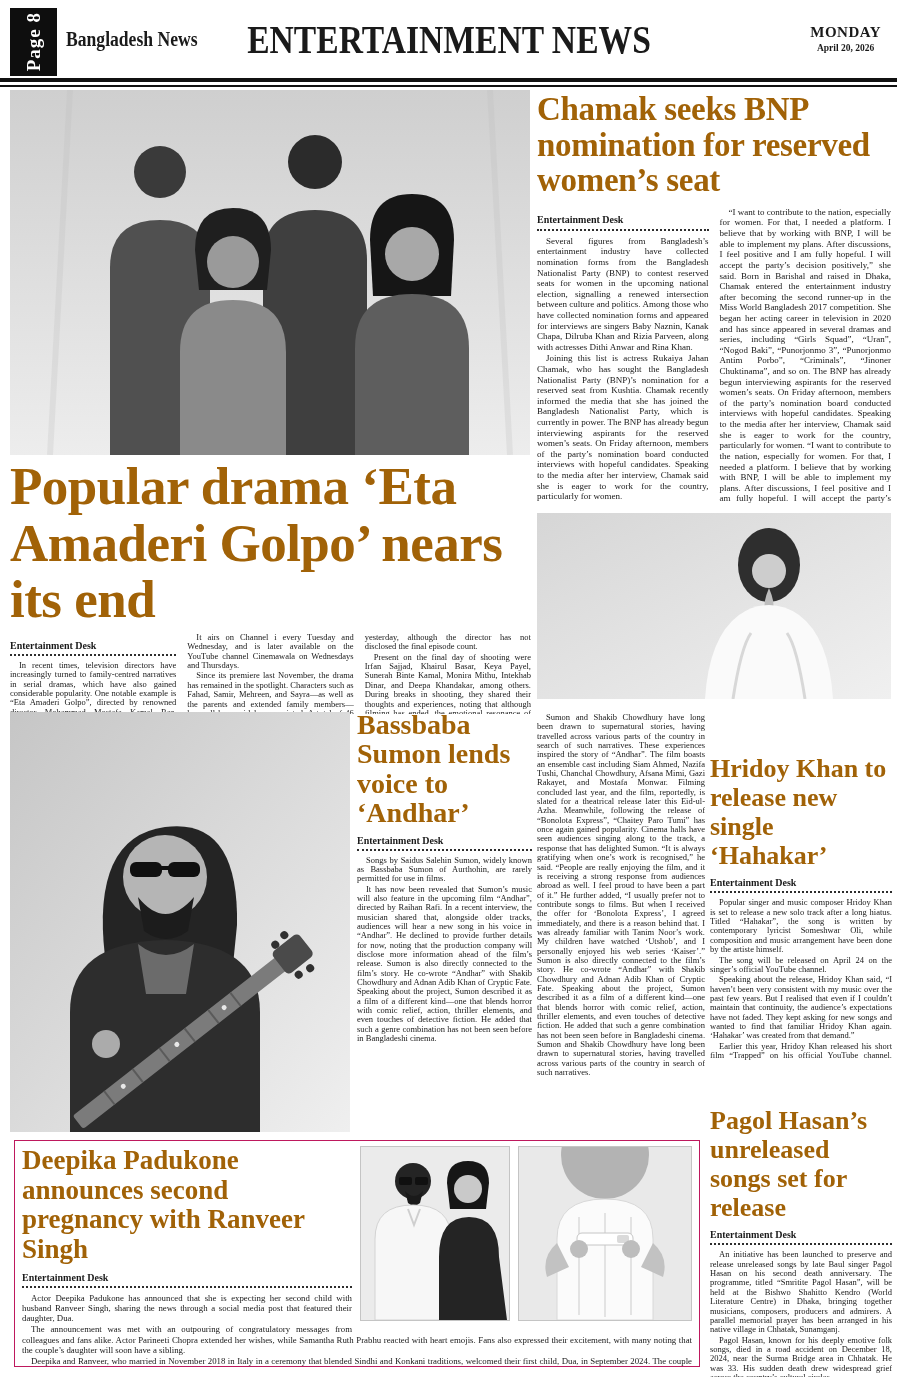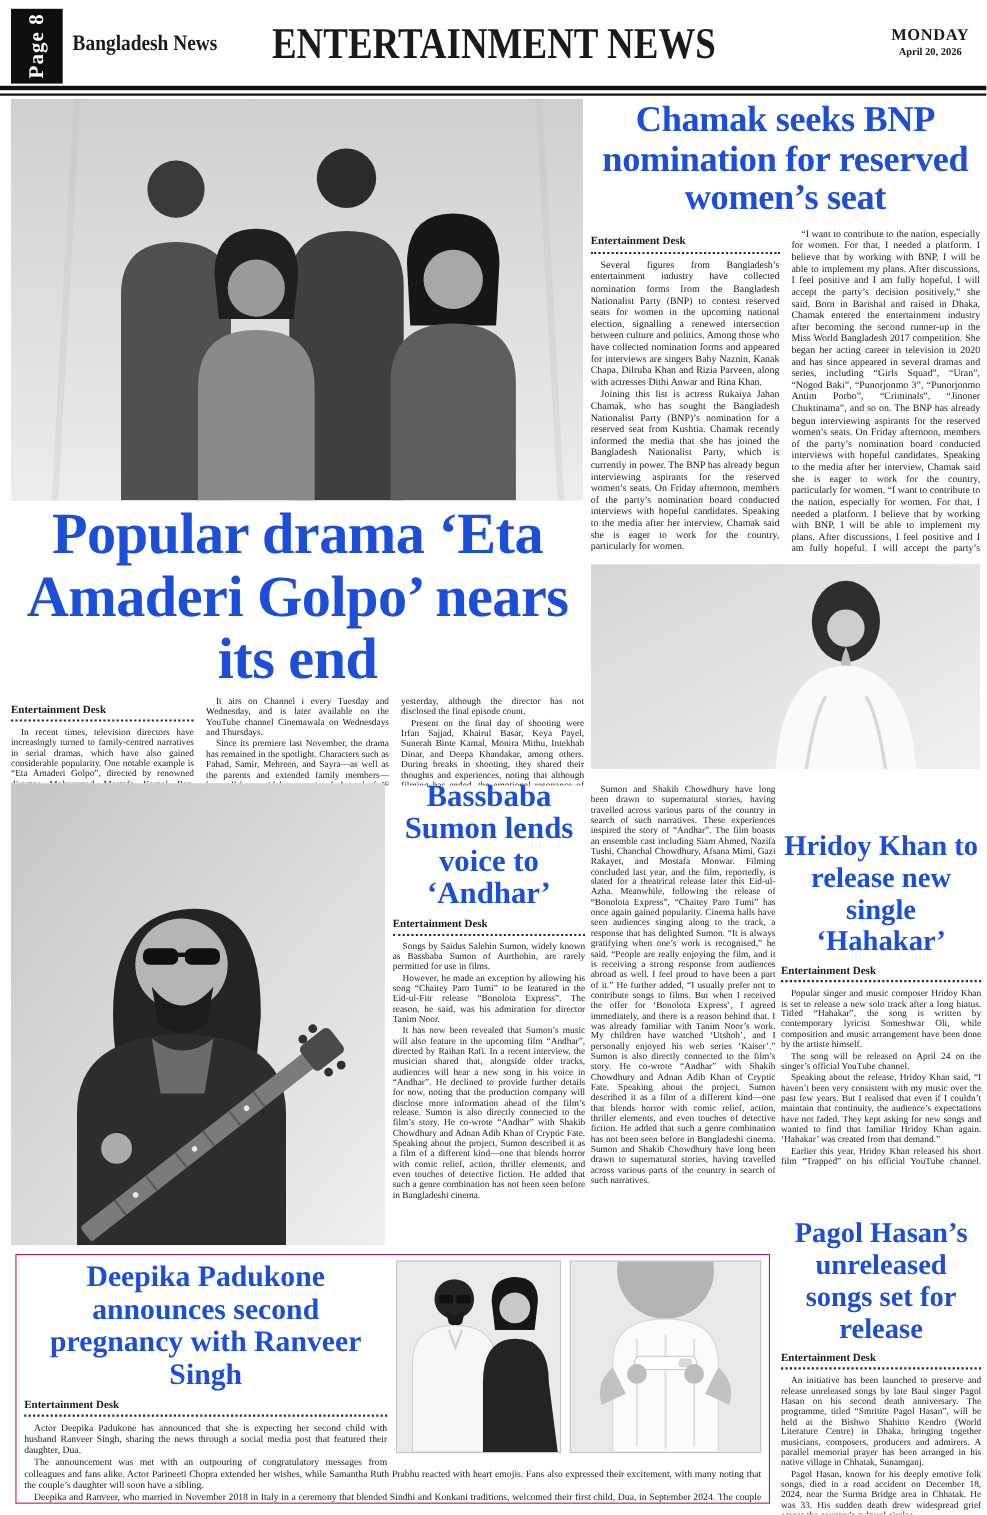--- a/index.html
+++ b/index.html
@@ -17,21 +17,21 @@
            transform:scaleX(.88); transform-origin:left center; white-space:nowrap; }
   .masthead-title { left:50%; top:16px; transform:translateX(-50%) scaleX(.84);
                     font-size:40px; font-weight:bold; letter-spacing:0; white-space:nowrap; }
   .dateblock { right:16px; top:24px; text-align:center; font-weight:bold; }
   .dateblock .day  { font-size:15px; letter-spacing:.5px; }
   .dateblock .date { font-size:9.5px; margin-top:2px; }
   .rule-a { left:0; top:78px;  width:897px; border-top:4px solid #111; }
   .rule-b { left:0; top:85px;  width:897px; border-top:2px solid #111; }
 
   
-  .hl { font-weight:bold; color:#1d4ed8;text-align:center; }
+  .hl { font-weight:bold; color:#a16207; }
   .hl-xl { font-size:53px;  line-height:1.07; letter-spacing:-.5px; }
   .hl-lg { font-size:33px;  line-height:1.08; letter-spacing:-.3px; }
   .hl-md { font-size:28px;  line-height:1.05; }
   .hl-sm { font-size:26px;line-height:1.12;margin-top:44px; }
   .hl-dp { font-size:27px;  line-height:1.1;  }
   .desk { font-size:10px; font-weight:bold; margin-bottom:2px; }
   .dots { height:3px; border-bottom:2px dotted #2d2d2d; margin-bottom:5px; overflow:hidden; }
   .body-txt { font-size:9px; line-height:1.18; text-align:justify; color:#181818; }
   .body-txt p { text-indent:9px; margin-top:1px; }
   .small { font-size:8.5px; line-height:1.1; }
@@ -193,21 +193,20 @@
       <circle cx="96" cy="332" r="14" fill="#ababab"></circle>
     </svg>
   </div>
 
   <section class="abs s-sumon">
     <h2 class="hl hl-md">Bassbaba Sumon lends voice to ‘Andhar’</h2>
     <div class="desk">Entertainment Desk</div>
     <div class="dots"></div>
     <div class="body-txt small">
       <p>Songs by Saidus Salehin Sumon, widely known as Bassbaba Sumon of Aurthohin, are rarely permitted for use in films.</p>
-      <p>However, he made an exception by allowing his song “Chaitey Paro Tumi” to be featured in the Eid-ul-Fitr release “Bonolota Express”. The reason, he said, was his admiration for director Tanim Noor.</p>
       <p>It has now been revealed that Sumon’s music will also feature in the upcoming film “Andhar”, directed by Raihan Rafi. In a recent interview, the musician shared that, alongside older tracks, audiences will hear a new song in his voice in “Andhar”. He declined to provide further details for now, noting that the production company will disclose more information ahead of the film’s release. Sumon is also directly connected to the film’s story. He co-wrote “Andhar” with Shakib Chowdhury and Adnan Adib Khan of Cryptic Fate. Speaking about the project, Sumon described it as a film of a different kind—one that blends horror with comic relief, action, thriller elements, and even touches of detective fiction. He added that such a genre combination has not been seen before in Bangladeshi cinema.</p>
     </div>
   </section>
 
   <section class="abs s-sumon2 body-txt small">
     <p>Sumon and Shakib Chowdhury have long been drawn to supernatural stories, having travelled across various parts of the country in search of such narratives. These experiences inspired the story of “Andhar”. The film boasts an ensemble cast including Siam Ahmed, Nazifa Tushi, Chanchal Chowdhury, Afsana Mimi, Gazi Rakayet, and Mostafa Monwar. Filming concluded last year, and the film, reportedly, is slated for a theatrical release later this Eid-ul-Azha. Meanwhile, following the release of “Bonolota Express”, “Chaitey Paro Tumi” has once again gained popularity. Cinema halls have seen audiences singing along to the track, a response that has delighted Sumon. “It is always gratifying when one’s work is recognised,” he said. “People are really enjoying the film, and it is receiving a strong response from audiences abroad as well. I feel proud to have been a part of it.” He further added, “I usually prefer not to contribute songs to films. But when I received the offer for ‘Bonolota Express’, I agreed immediately, and there is a reason behind that. I was already familiar with Tanim Noor’s work. My children have watched ‘Utshob’, and I personally enjoyed his web series ‘Kaiser’.” Sumon is also directly connected to the film’s story. He co-wrote “Andhar” with Shakib Chowdhury and Adnan Adib Khan of Cryptic Fate. Speaking about the project, Sumon described it as a film of a different kind—one that blends horror with comic relief, action, thriller elements, and even touches of detective fiction. He added that such a genre combination has not been seen before in Bangladeshi cinema. Sumon and Shakib Chowdhury have long been drawn to supernatural stories, having travelled across various parts of the country in search of such narratives.</p>
   </section>
 
   <section class="abs s-hridoy">
     <h2 class="hl hl-sm">Hridoy Khan to release new single ‘Hahakar’</h2>

